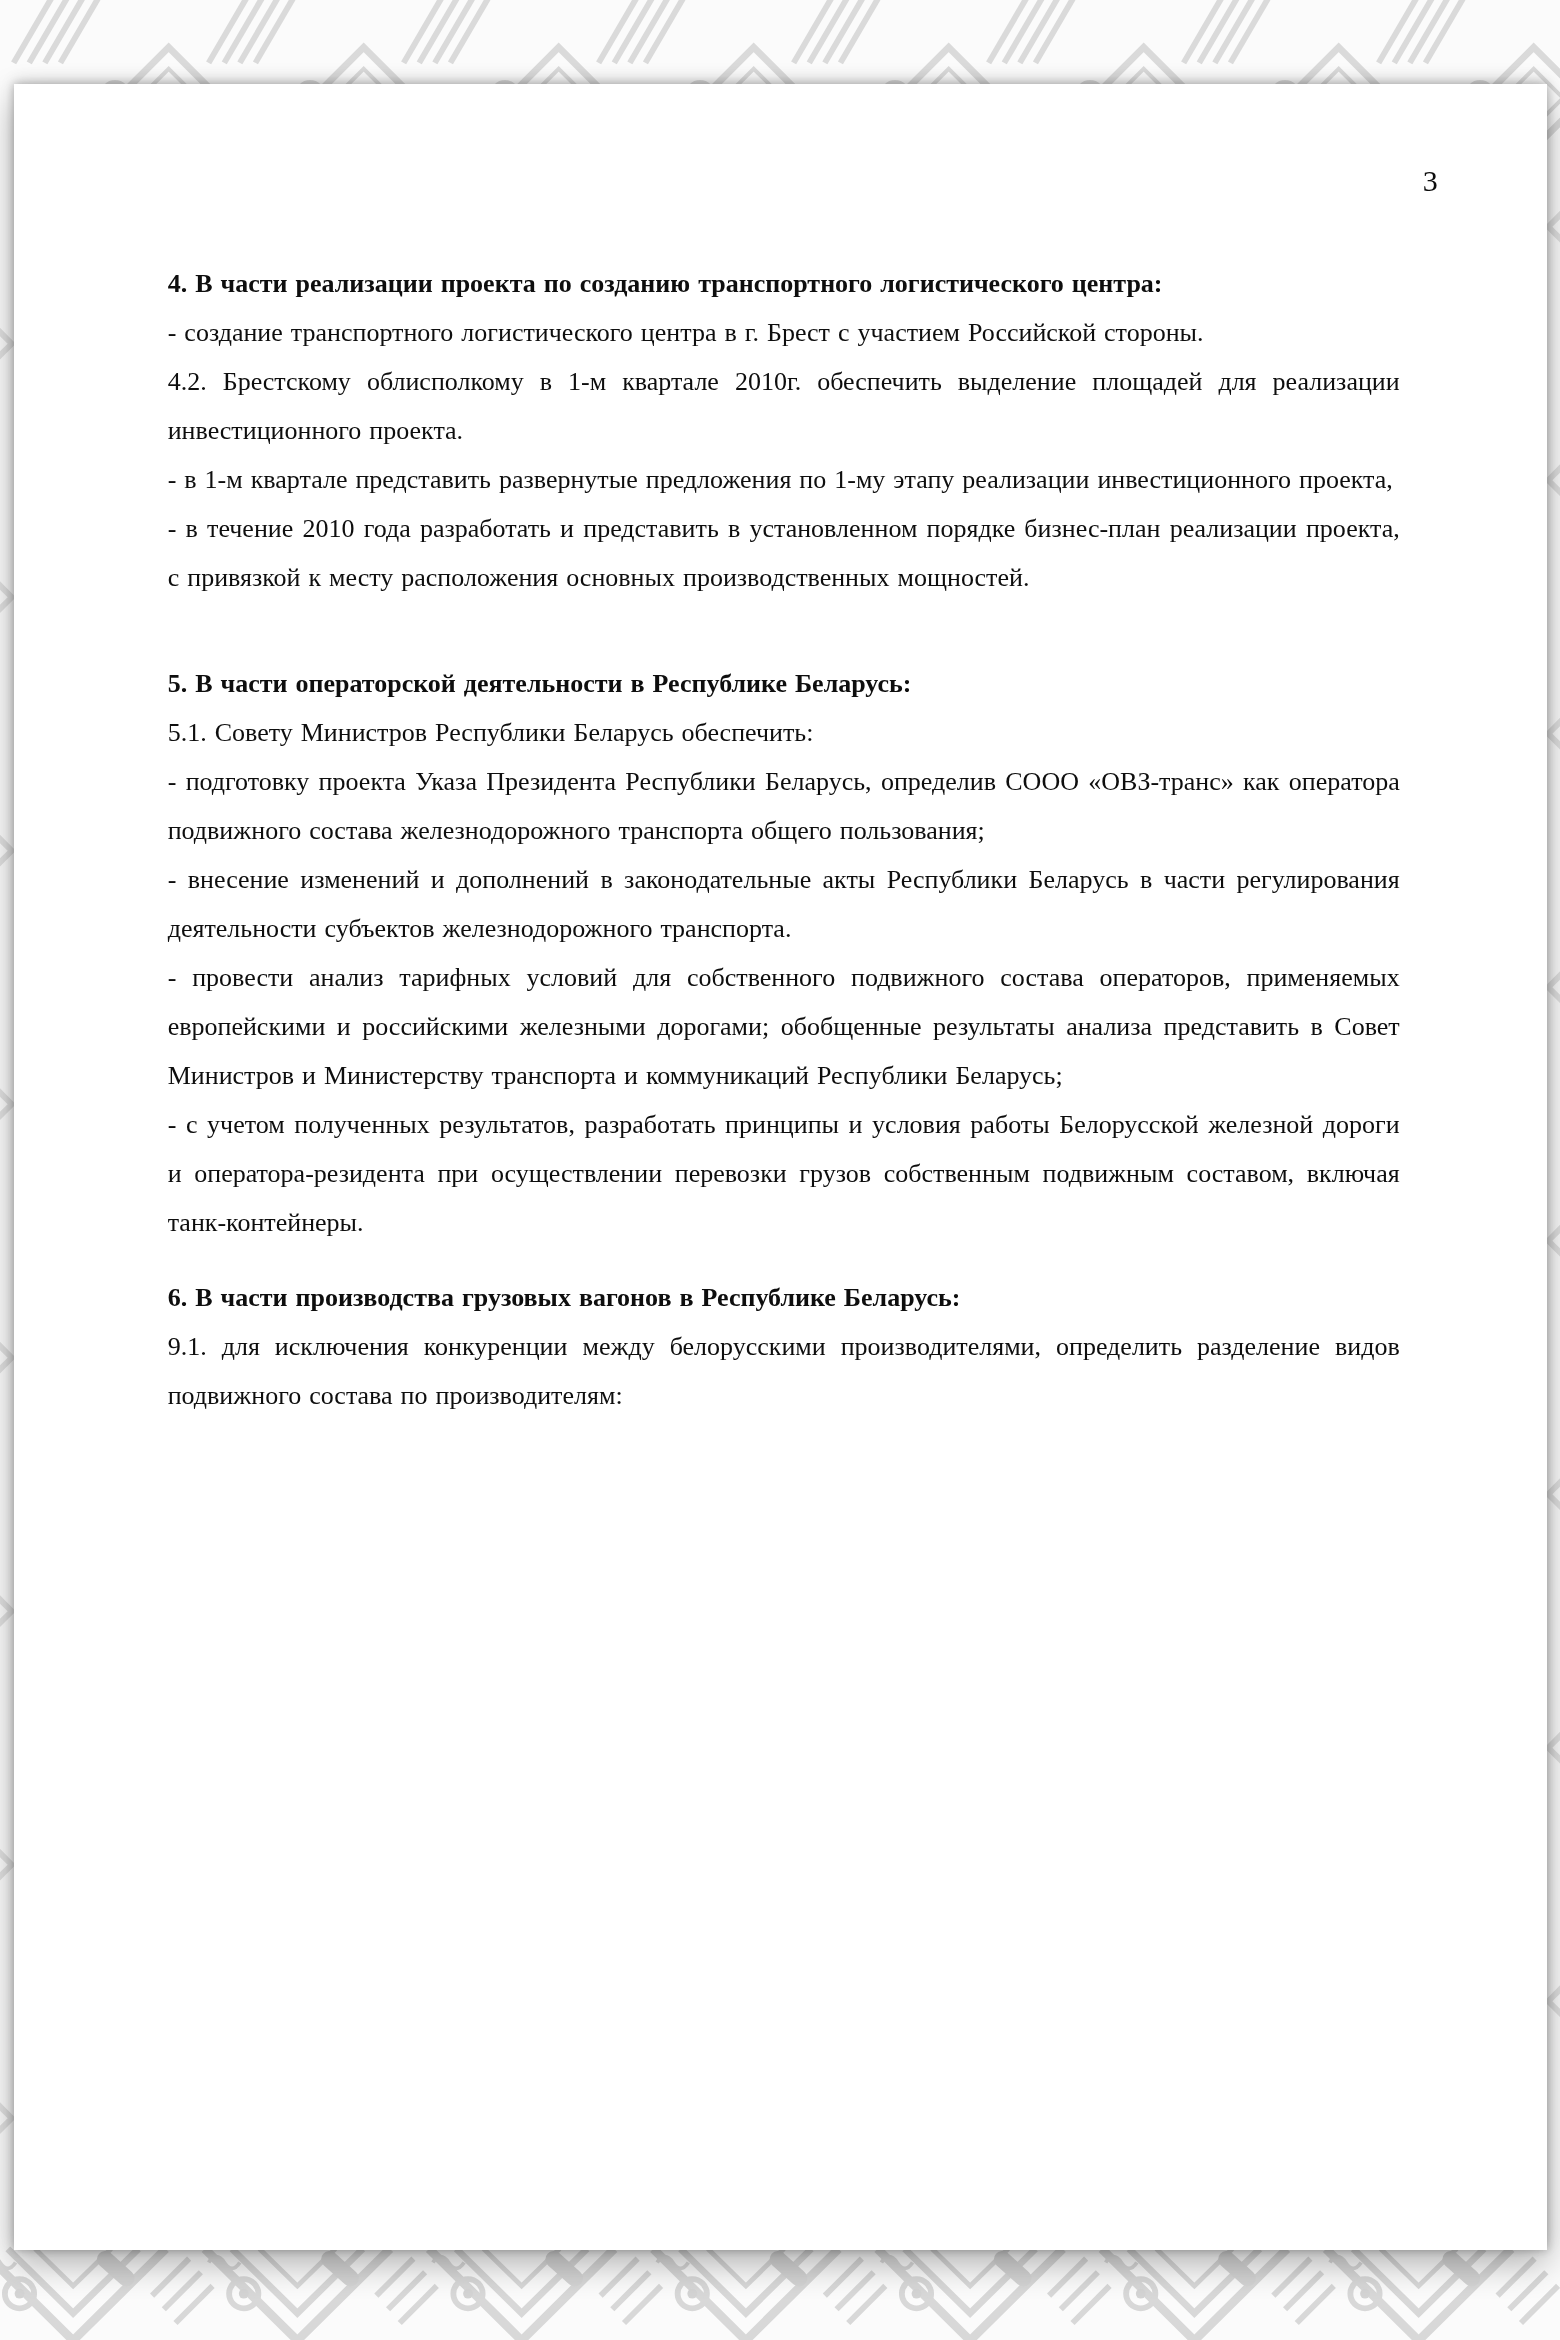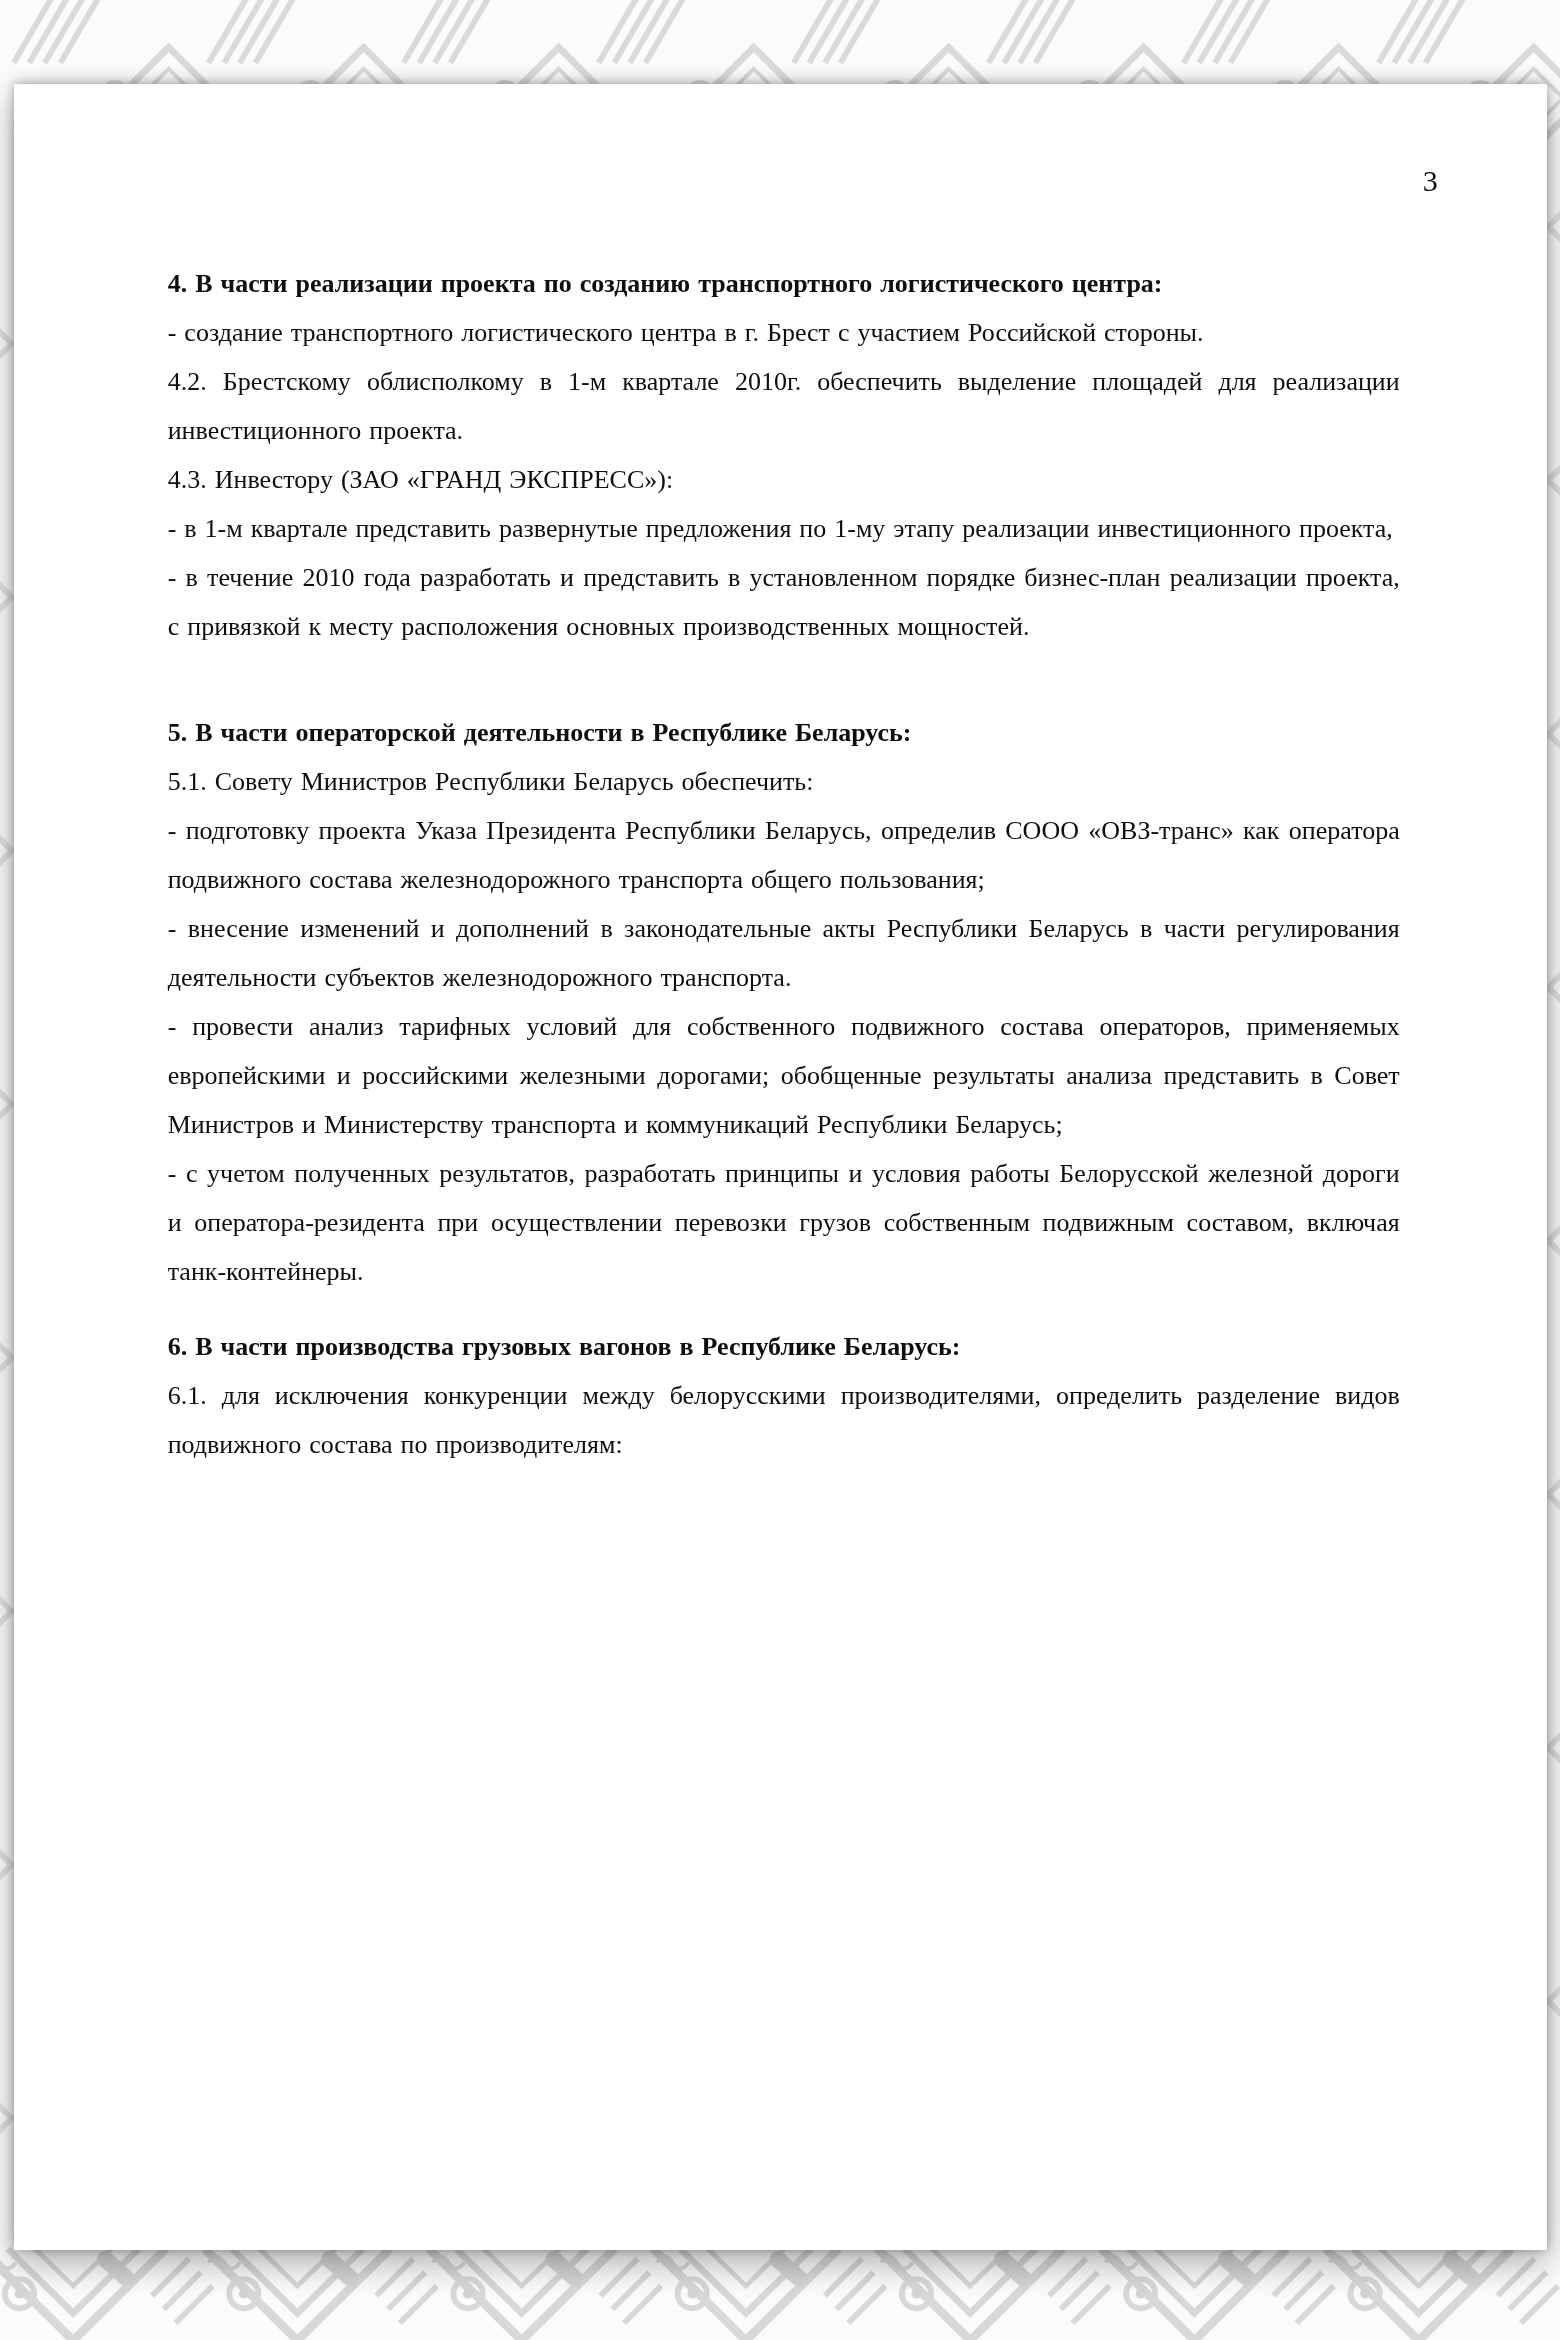--- a/index.html
+++ b/index.html
@@ -100,30 +100,29 @@
 
   <div class="sheet">
 
     <div class="pagenum">3</div>
 
     <div class="content">
 
       <p class="hd">4. В части реализации проекта по созданию транспортного логистического центра:</p>
       <p>- создание транспортного логистического центра в г. Брест с участием Российской стороны.</p>
       <p>4.2. Брестскому облисполкому в 1-м квартале 2010г. обеспечить выделение площадей для реализации инвестиционного проекта.</p>
-      <p>4.3. Инвестору (ЗАО «ГРАНД ЭКСПРЕСС»):</p>
       <p>- в 1-м квартале представить развернутые предложения по 1-му этапу реализации инвестиционного проекта,</p>
       <p>- в течение 2010 года разработать и представить в установленном порядке бизнес-план реализации проекта, с привязкой к месту расположения основных производственных мощностей.</p>
 
       <p class="hd gap-lg">5. В части операторской деятельности в Республике Беларусь:</p>
       <p>5.1. Совету Министров Республики Беларусь обеспечить:</p>
       <p>- подготовку проекта Указа Президента Республики Беларусь, определив СООО «ОВЗ-транс» как оператора подвижного состава железнодорожного транспорта общего пользования;</p>
       <p>- внесение изменений и дополнений в законодательные акты Республики Беларусь в части регулирования деятельности субъектов железнодорожного транспорта.</p>
       <p>- провести анализ тарифных условий для собственного подвижного состава операторов, применяемых европейскими и российскими железными дорогами; обобщенные результаты анализа представить в Совет Министров и Министерству транспорта и коммуникаций Республики Беларусь;</p>
       <p>- с учетом полученных результатов, разработать принципы и условия работы Белорусской железной дороги и оператора-резидента при осуществлении перевозки грузов собственным подвижным составом, включая танк-контейнеры.</p>
 
       <p class="hd gap-sm">6. В части производства грузовых вагонов в Республике Беларусь:</p>
-      <p>6.1. для исключения конкуренции между белорусскими производителями, определить разделение видов подвижного состава по производителям:</p>
+      <p>9.1. для исключения конкуренции между белорусскими производителями, определить разделение видов подвижного состава по производителям:</p>
 
     </div>
   </div>
 </div>
 
 
 </body></html>

